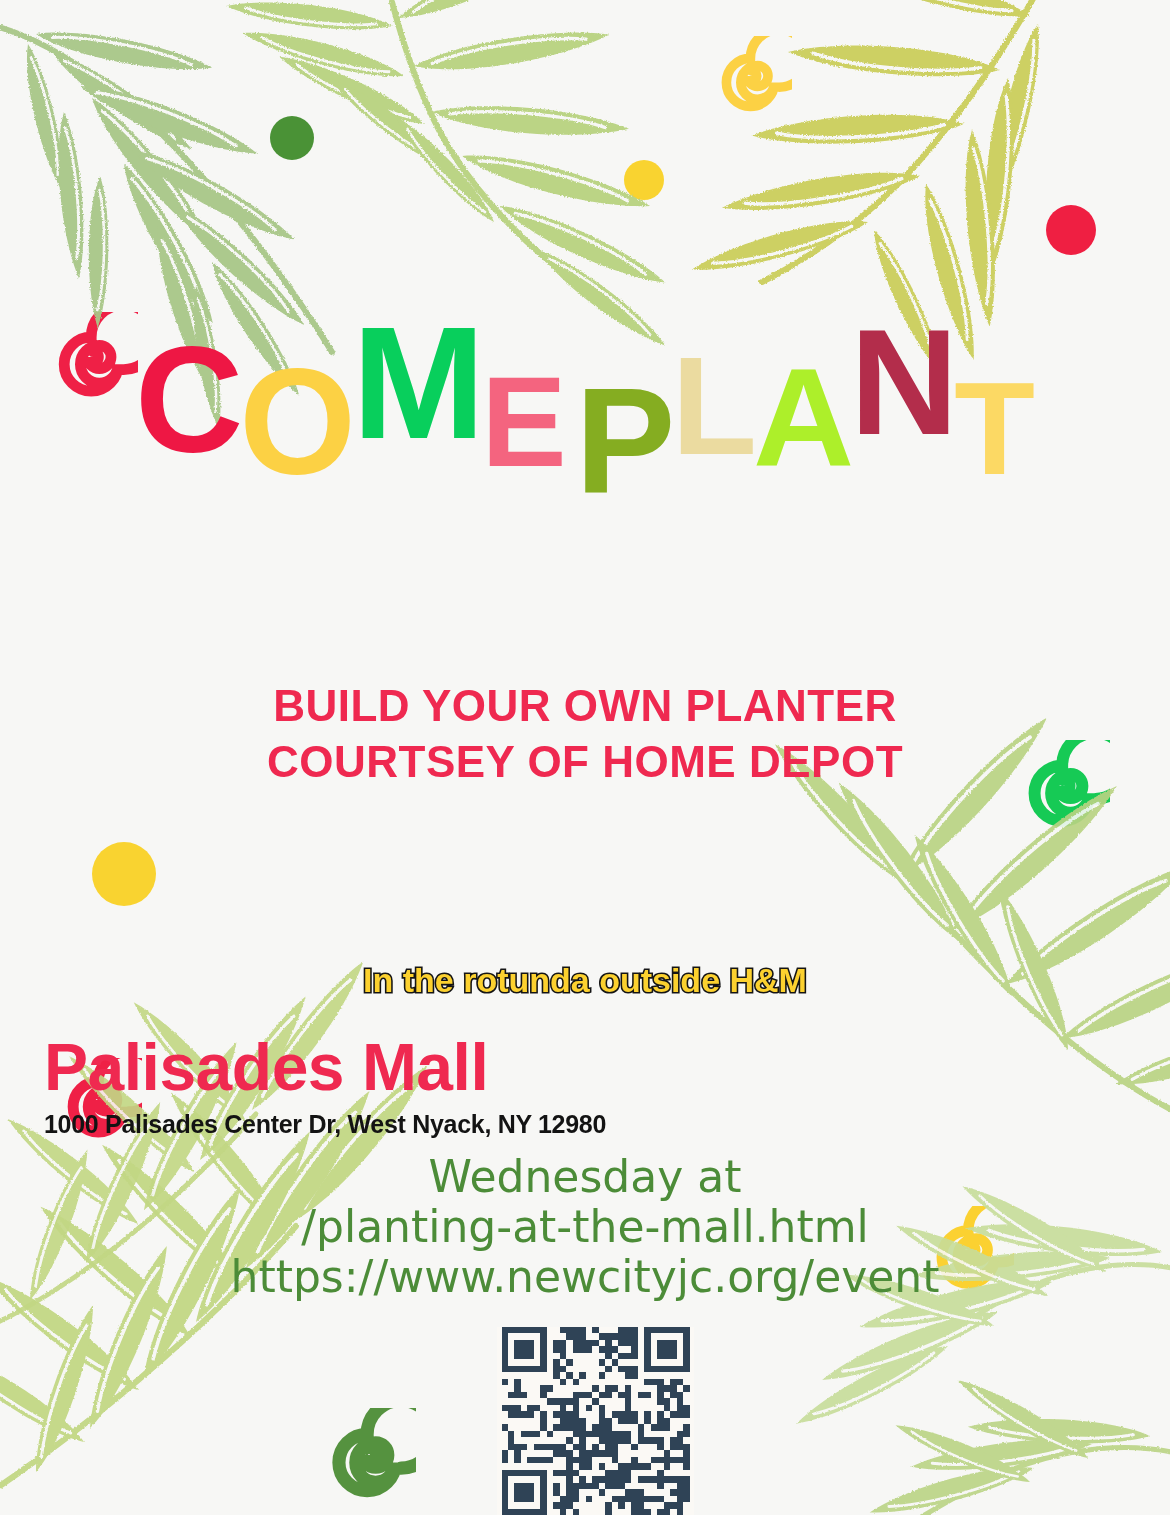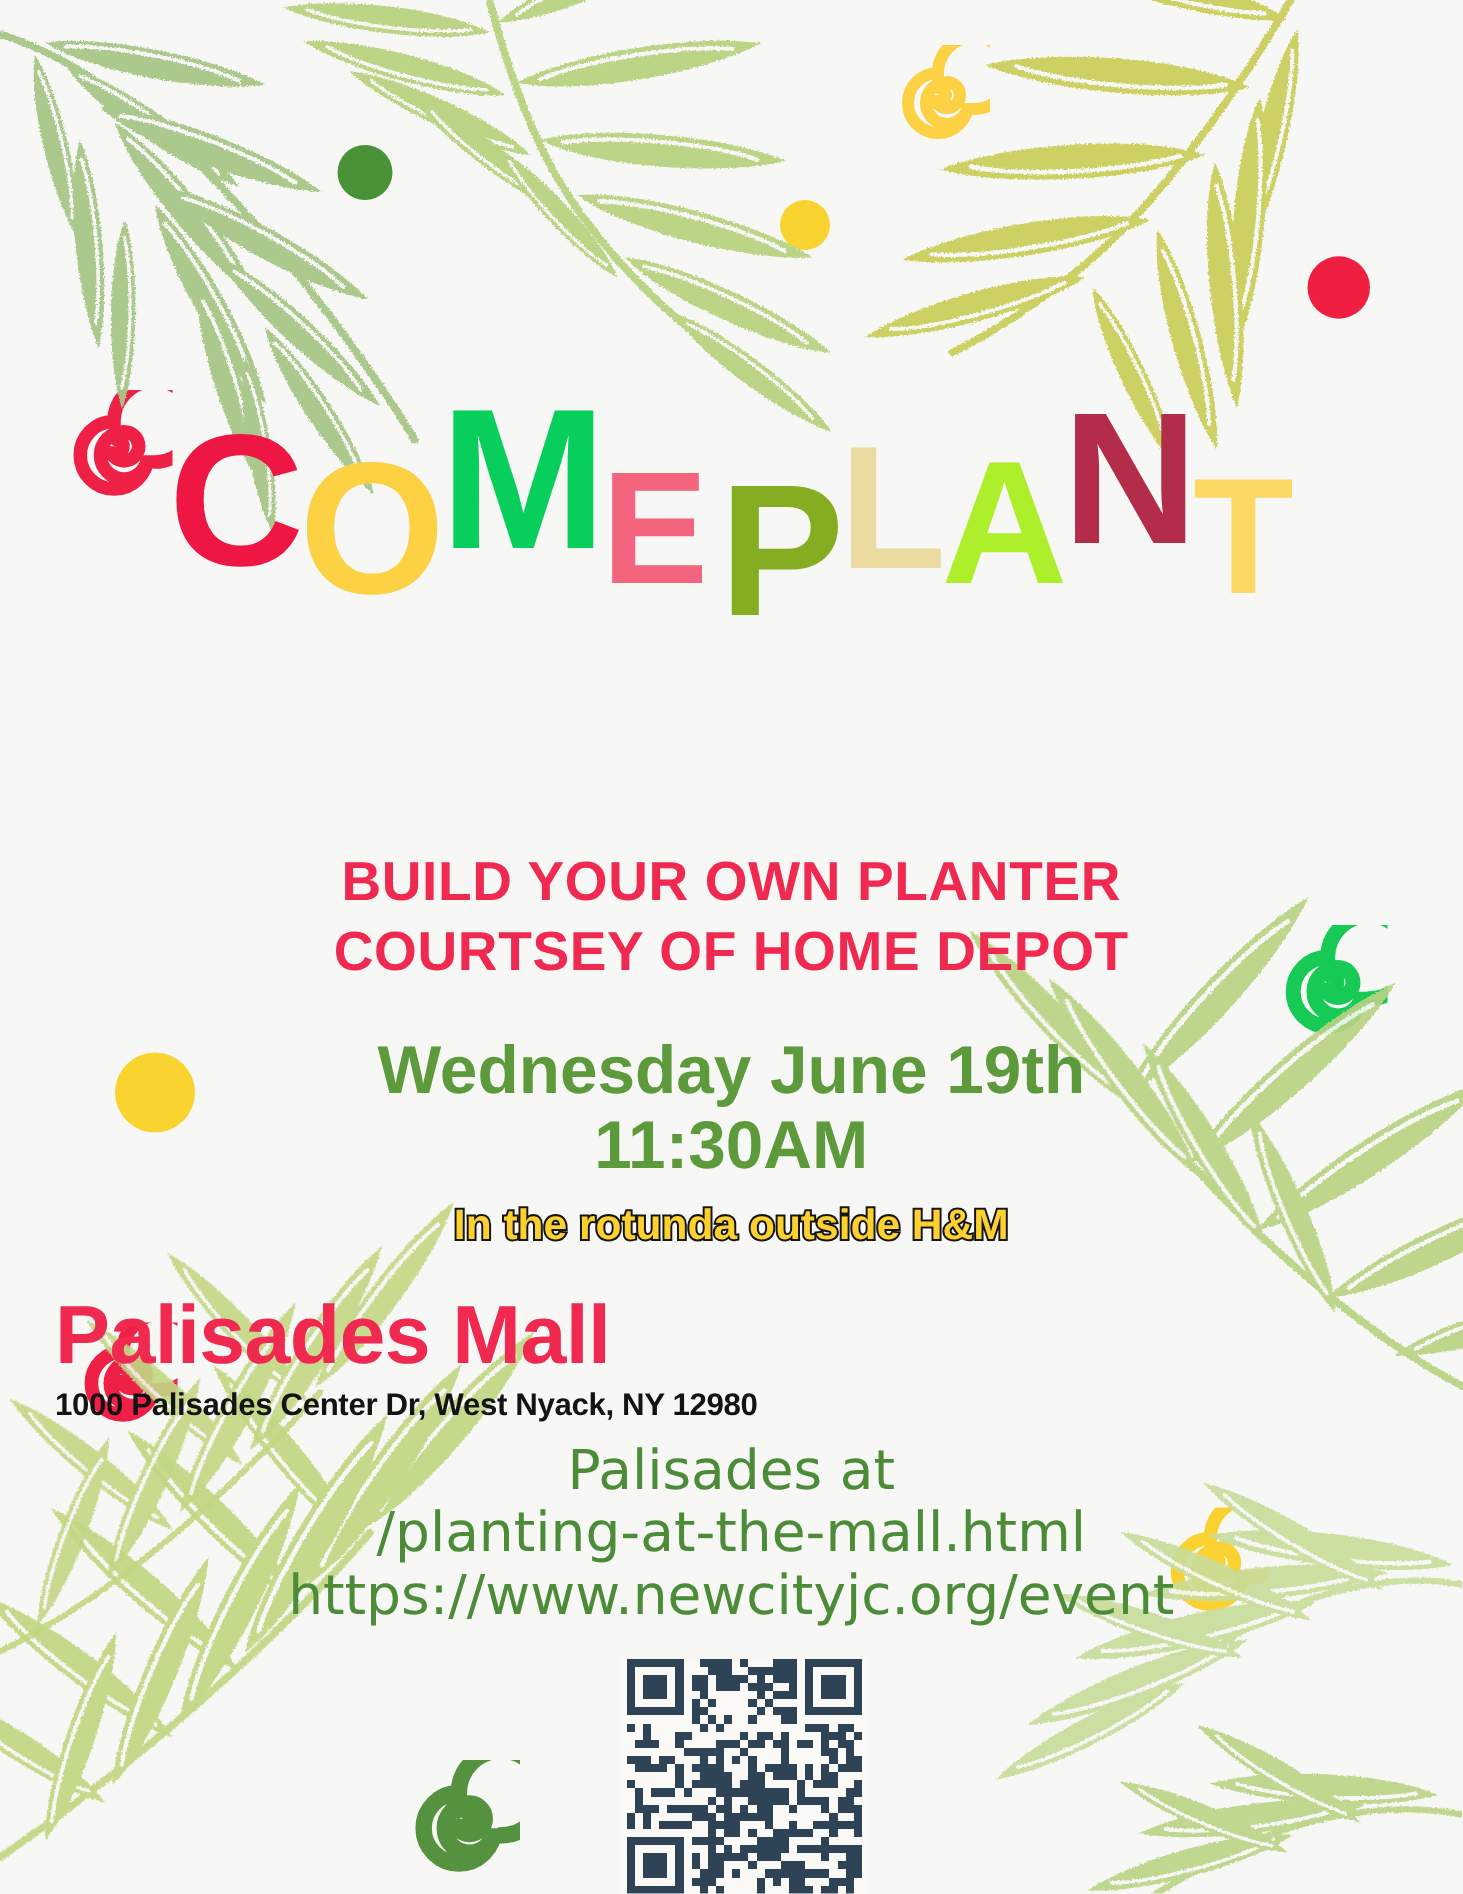--- a/index.html
+++ b/index.html
@@ -490,34 +490,30 @@
   <div id="headline-wrap">
     <div id="headline"><span style="color: rgb(238, 23, 68); font-size: 150px; transform: translateY(0px); margin-left: 0px;">C</span><span style="color: rgb(252, 209, 68); font-size: 150px; transform: translateY(22px); margin-left: -4px;">O</span><span style="color: rgb(8, 207, 92); font-size: 160px; transform: translateY(-14px); margin-left: -4px;">M</span><span style="color: rgb(244, 100, 127); font-size: 128px; transform: translateY(14px); margin-left: -4px;">E</span><span style="color: transparent; font-size: 60px; transform: translateY(0px); margin-left: -4px;">&nbsp;</span><span style="color: rgb(133, 173, 33); font-size: 150px; transform: translateY(40px); margin-left: -4px;">P</span><span style="color: rgb(235, 219, 160); font-size: 140px; transform: translateY(2px); margin-left: -4px;">L</span><span style="color: rgb(173, 239, 42); font-size: 140px; transform: translateY(14px); margin-left: -4px;">A</span><span style="color: rgb(179, 45, 75); font-size: 150px; transform: translateY(-18px); margin-left: -4px;">N</span><span style="color: rgb(252, 217, 100); font-size: 132px; transform: translateY(22px); margin-left: -4px;">T</span></div>
   </div>
 
 
   <div id="subtitle">
     <div>BUILD YOUR OWN PLANTER</div>
     <div>COURTSEY OF HOME DEPOT</div>
   </div>
 
-  <div id="datetime">
-    <div>Wednesday June 19th</div>
-    <div>11:30AM</div>
-  </div>
 
   <div id="rotunda">In the rotunda outside H&amp;M</div>
 
   <div id="venue">
     <div id="venue-name">Palisades Mall</div>
     <div id="venue-address">1000 Palisades Center Dr, West Nyack, NY 12980</div>
   </div>
 
   <div id="register">
-    <div>Palisades at</div>
+    <div>Wednesday at</div>
     <div>/planting-at-the-mall.html</div>
     <div>https://www.newcityjc.org/event</div>
   </div>
 
   <div id="qr">
     <svg id="qr-svg" width="197" height="188" viewBox="0 0 29 29" shape-rendering="crispEdges">
         <rect width="29" height="29" fill="#fbf9f5"></rect>
         <path d="M0,0h1v1h-1zM1,0h1v1h-1zM2,0h1v1h-1zM3,0h1v1h-1zM4,0h1v1h-1zM5,0h1v1h-1zM6,0h1v1h-1zM9,0h1v1h-1zM10,0h1v1h-1zM11,0h1v1h-1zM12,0h1v1h-1zM14,0h1v1h-1zM18,0h1v1h-1zM19,0h1v1h-1zM20,0h1v1h-1zM22,0h1v1h-1zM23,0h1v1h-1zM24,0h1v1h-1zM25,0h1v1h-1zM26,0h1v1h-1zM27,0h1v1h-1zM28,0h1v1h-1zM0,1h1v1h-1zM6,1h1v1h-1zM10,1h1v1h-1zM11,1h1v1h-1zM12,1h1v1h-1zM15,1h1v1h-1zM16,1h1v1h-1zM17,1h1v1h-1zM18,1h1v1h-1zM19,1h1v1h-1zM20,1h1v1h-1zM22,1h1v1h-1zM28,1h1v1h-1zM0,2h1v1h-1zM2,2h1v1h-1zM3,2h1v1h-1zM4,2h1v1h-1zM6,2h1v1h-1zM8,2h1v1h-1zM9,2h1v1h-1zM11,2h1v1h-1zM12,2h1v1h-1zM13,2h1v1h-1zM14,2h1v1h-1zM16,2h1v1h-1zM18,2h1v1h-1zM19,2h1v1h-1zM20,2h1v1h-1zM22,2h1v1h-1zM24,2h1v1h-1zM25,2h1v1h-1zM26,2h1v1h-1zM28,2h1v1h-1zM0,3h1v1h-1zM2,3h1v1h-1zM3,3h1v1h-1zM4,3h1v1h-1zM6,3h1v1h-1zM8,3h1v1h-1zM9,3h1v1h-1zM11,3h1v1h-1zM12,3h1v1h-1zM13,3h1v1h-1zM15,3h1v1h-1zM16,3h1v1h-1zM17,3h1v1h-1zM20,3h1v1h-1zM22,3h1v1h-1zM24,3h1v1h-1zM25,3h1v1h-1zM26,3h1v1h-1zM28,3h1v1h-1zM0,4h1v1h-1zM2,4h1v1h-1zM3,4h1v1h-1zM4,4h1v1h-1zM6,4h1v1h-1zM9,4h1v1h-1zM16,4h1v1h-1zM18,4h1v1h-1zM19,4h1v1h-1zM20,4h1v1h-1zM22,4h1v1h-1zM24,4h1v1h-1zM25,4h1v1h-1zM26,4h1v1h-1zM28,4h1v1h-1zM0,5h1v1h-1zM6,5h1v1h-1zM8,5h1v1h-1zM10,5h1v1h-1zM15,5h1v1h-1zM17,5h1v1h-1zM22,5h1v1h-1zM28,5h1v1h-1zM0,6h1v1h-1zM1,6h1v1h-1zM2,6h1v1h-1zM3,6h1v1h-1zM4,6h1v1h-1zM5,6h1v1h-1zM6,6h1v1h-1zM8,6h1v1h-1zM9,6h1v1h-1zM16,6h1v1h-1zM18,6h1v1h-1zM19,6h1v1h-1zM20,6h1v1h-1zM22,6h1v1h-1zM23,6h1v1h-1zM24,6h1v1h-1zM25,6h1v1h-1zM26,6h1v1h-1zM27,6h1v1h-1zM28,6h1v1h-1zM8,7h1v1h-1zM10,7h1v1h-1zM12,7h1v1h-1zM15,7h1v1h-1zM19,7h1v1h-1zM20,7h1v1h-1zM0,8h1v1h-1zM2,8h1v1h-1zM9,8h1v1h-1zM11,8h1v1h-1zM22,8h1v1h-1zM23,8h1v1h-1zM24,8h1v1h-1zM26,8h1v1h-1zM27,8h1v1h-1zM2,9h1v1h-1zM6,9h1v1h-1zM7,9h1v1h-1zM14,9h1v1h-1zM16,9h1v1h-1zM17,9h1v1h-1zM19,9h1v1h-1zM24,9h1v1h-1zM25,9h1v1h-1zM26,9h1v1h-1zM28,9h1v1h-1zM1,10h1v1h-1zM2,10h1v1h-1zM3,10h1v1h-1zM6,10h1v1h-1zM11,10h1v1h-1zM12,10h1v1h-1zM13,10h1v1h-1zM15,10h1v1h-1zM16,10h1v1h-1zM18,10h1v1h-1zM19,10h1v1h-1zM21,10h1v1h-1zM22,10h1v1h-1zM24,10h1v1h-1zM26,10h1v1h-1zM27,10h1v1h-1zM7,11h1v1h-1zM8,11h1v1h-1zM9,11h1v1h-1zM10,11h1v1h-1zM11,11h1v1h-1zM14,11h1v1h-1zM19,11h1v1h-1zM24,11h1v1h-1zM25,11h1v1h-1zM27,11h1v1h-1zM0,12h1v1h-1zM1,12h1v1h-1zM2,12h1v1h-1zM4,12h1v1h-1zM5,12h1v1h-1zM9,12h1v1h-1zM11,12h1v1h-1zM13,12h1v1h-1zM15,12h1v1h-1zM19,12h1v1h-1zM25,12h1v1h-1zM27,12h1v1h-1zM28,12h1v1h-1zM1,13h1v1h-1zM2,13h1v1h-1zM3,13h1v1h-1zM4,13h1v1h-1zM6,13h1v1h-1zM8,13h1v1h-1zM9,13h1v1h-1zM10,13h1v1h-1zM11,13h1v1h-1zM15,13h1v1h-1zM17,13h1v1h-1zM18,13h1v1h-1zM19,13h1v1h-1zM20,13h1v1h-1zM22,13h1v1h-1zM24,13h1v1h-1zM26,13h1v1h-1zM27,13h1v1h-1zM28,13h1v1h-1zM6,14h1v1h-1zM9,14h1v1h-1zM10,14h1v1h-1zM11,14h1v1h-1zM12,14h1v1h-1zM15,14h1v1h-1zM16,14h1v1h-1zM18,14h1v1h-1zM19,14h1v1h-1zM20,14h1v1h-1zM22,14h1v1h-1zM24,14h1v1h-1zM25,14h1v1h-1zM0,15h1v1h-1zM6,15h1v1h-1zM8,15h1v1h-1zM9,15h1v1h-1zM10,15h1v1h-1zM11,15h1v1h-1zM12,15h1v1h-1zM14,15h1v1h-1zM15,15h1v1h-1zM16,15h1v1h-1zM21,15h1v1h-1zM23,15h1v1h-1zM24,15h1v1h-1zM25,15h1v1h-1zM28,15h1v1h-1zM1,16h1v1h-1zM3,16h1v1h-1zM4,16h1v1h-1zM5,16h1v1h-1zM7,16h1v1h-1zM11,16h1v1h-1zM12,16h1v1h-1zM13,16h1v1h-1zM14,16h1v1h-1zM15,16h1v1h-1zM16,16h1v1h-1zM17,16h1v1h-1zM18,16h1v1h-1zM19,16h1v1h-1zM21,16h1v1h-1zM27,16h1v1h-1zM28,16h1v1h-1zM1,17h1v1h-1zM10,17h1v1h-1zM12,17h1v1h-1zM15,17h1v1h-1zM16,17h1v1h-1zM17,17h1v1h-1zM18,17h1v1h-1zM19,17h1v1h-1zM21,17h1v1h-1zM22,17h1v1h-1zM23,17h1v1h-1zM24,17h1v1h-1zM26,17h1v1h-1zM27,17h1v1h-1zM1,18h1v1h-1zM2,18h1v1h-1zM3,18h1v1h-1zM5,18h1v1h-1zM6,18h1v1h-1zM7,18h1v1h-1zM8,18h1v1h-1zM9,18h1v1h-1zM11,18h1v1h-1zM12,18h1v1h-1zM14,18h1v1h-1zM16,18h1v1h-1zM17,18h1v1h-1zM20,18h1v1h-1zM24,18h1v1h-1zM26,18h1v1h-1zM27,18h1v1h-1zM28,18h1v1h-1zM0,19h1v1h-1zM2,19h1v1h-1zM8,19h1v1h-1zM9,19h1v1h-1zM10,19h1v1h-1zM12,19h1v1h-1zM13,19h1v1h-1zM14,19h1v1h-1zM15,19h1v1h-1zM16,19h1v1h-1zM17,19h1v1h-1zM25,19h1v1h-1zM28,19h1v1h-1zM0,20h1v1h-1zM2,20h1v1h-1zM4,20h1v1h-1zM5,20h1v1h-1zM6,20h1v1h-1zM7,20h1v1h-1zM10,20h1v1h-1zM11,20h1v1h-1zM12,20h1v1h-1zM13,20h1v1h-1zM17,20h1v1h-1zM20,20h1v1h-1zM23,20h1v1h-1zM24,20h1v1h-1zM25,20h1v1h-1zM26,20h1v1h-1zM27,20h1v1h-1zM28,20h1v1h-1zM10,21h1v1h-1zM12,21h1v1h-1zM13,21h1v1h-1zM15,21h1v1h-1zM18,21h1v1h-1zM19,21h1v1h-1zM20,21h1v1h-1zM21,21h1v1h-1zM22,21h1v1h-1zM25,21h1v1h-1zM28,21h1v1h-1zM0,22h1v1h-1zM1,22h1v1h-1zM2,22h1v1h-1zM3,22h1v1h-1zM4,22h1v1h-1zM5,22h1v1h-1zM6,22h1v1h-1zM8,22h1v1h-1zM9,22h1v1h-1zM10,22h1v1h-1zM11,22h1v1h-1zM16,22h1v1h-1zM17,22h1v1h-1zM18,22h1v1h-1zM19,22h1v1h-1zM24,22h1v1h-1zM0,23h1v1h-1zM6,23h1v1h-1zM10,23h1v1h-1zM12,23h1v1h-1zM14,23h1v1h-1zM15,23h1v1h-1zM16,23h1v1h-1zM17,23h1v1h-1zM18,23h1v1h-1zM19,23h1v1h-1zM21,23h1v1h-1zM22,23h1v1h-1zM23,23h1v1h-1zM24,23h1v1h-1zM25,23h1v1h-1zM26,23h1v1h-1zM27,23h1v1h-1zM28,23h1v1h-1zM0,24h1v1h-1zM2,24h1v1h-1zM3,24h1v1h-1zM4,24h1v1h-1zM6,24h1v1h-1zM8,24h1v1h-1zM10,24h1v1h-1zM11,24h1v1h-1zM12,24h1v1h-1zM13,24h1v1h-1zM14,24h1v1h-1zM16,24h1v1h-1zM17,24h1v1h-1zM18,24h1v1h-1zM24,24h1v1h-1zM27,24h1v1h-1zM28,24h1v1h-1zM0,25h1v1h-1zM2,25h1v1h-1zM3,25h1v1h-1zM4,25h1v1h-1zM6,25h1v1h-1zM8,25h1v1h-1zM10,25h1v1h-1zM11,25h1v1h-1zM15,25h1v1h-1zM19,25h1v1h-1zM20,25h1v1h-1zM21,25h1v1h-1zM26,25h1v1h-1zM27,25h1v1h-1zM28,25h1v1h-1zM0,26h1v1h-1zM2,26h1v1h-1zM3,26h1v1h-1zM4,26h1v1h-1zM6,26h1v1h-1zM9,26h1v1h-1zM10,26h1v1h-1zM11,26h1v1h-1zM13,26h1v1h-1zM17,26h1v1h-1zM18,26h1v1h-1zM19,26h1v1h-1zM20,26h1v1h-1zM21,26h1v1h-1zM22,26h1v1h-1zM23,26h1v1h-1zM24,26h1v1h-1zM27,26h1v1h-1zM28,26h1v1h-1zM0,27h1v1h-1zM6,27h1v1h-1zM8,27h1v1h-1zM9,27h1v1h-1zM10,27h1v1h-1zM16,27h1v1h-1zM18,27h1v1h-1zM20,27h1v1h-1zM21,27h1v1h-1zM25,27h1v1h-1zM26,27h1v1h-1zM27,27h1v1h-1zM0,28h1v1h-1zM1,28h1v1h-1zM2,28h1v1h-1zM3,28h1v1h-1zM4,28h1v1h-1zM5,28h1v1h-1zM6,28h1v1h-1zM9,28h1v1h-1zM11,28h1v1h-1zM16,28h1v1h-1zM20,28h1v1h-1zM21,28h1v1h-1zM22,28h1v1h-1zM24,28h1v1h-1zM25,28h1v1h-1zM27,28h1v1h-1z" fill="#2f4356"></path>
       </svg>
   </div>

